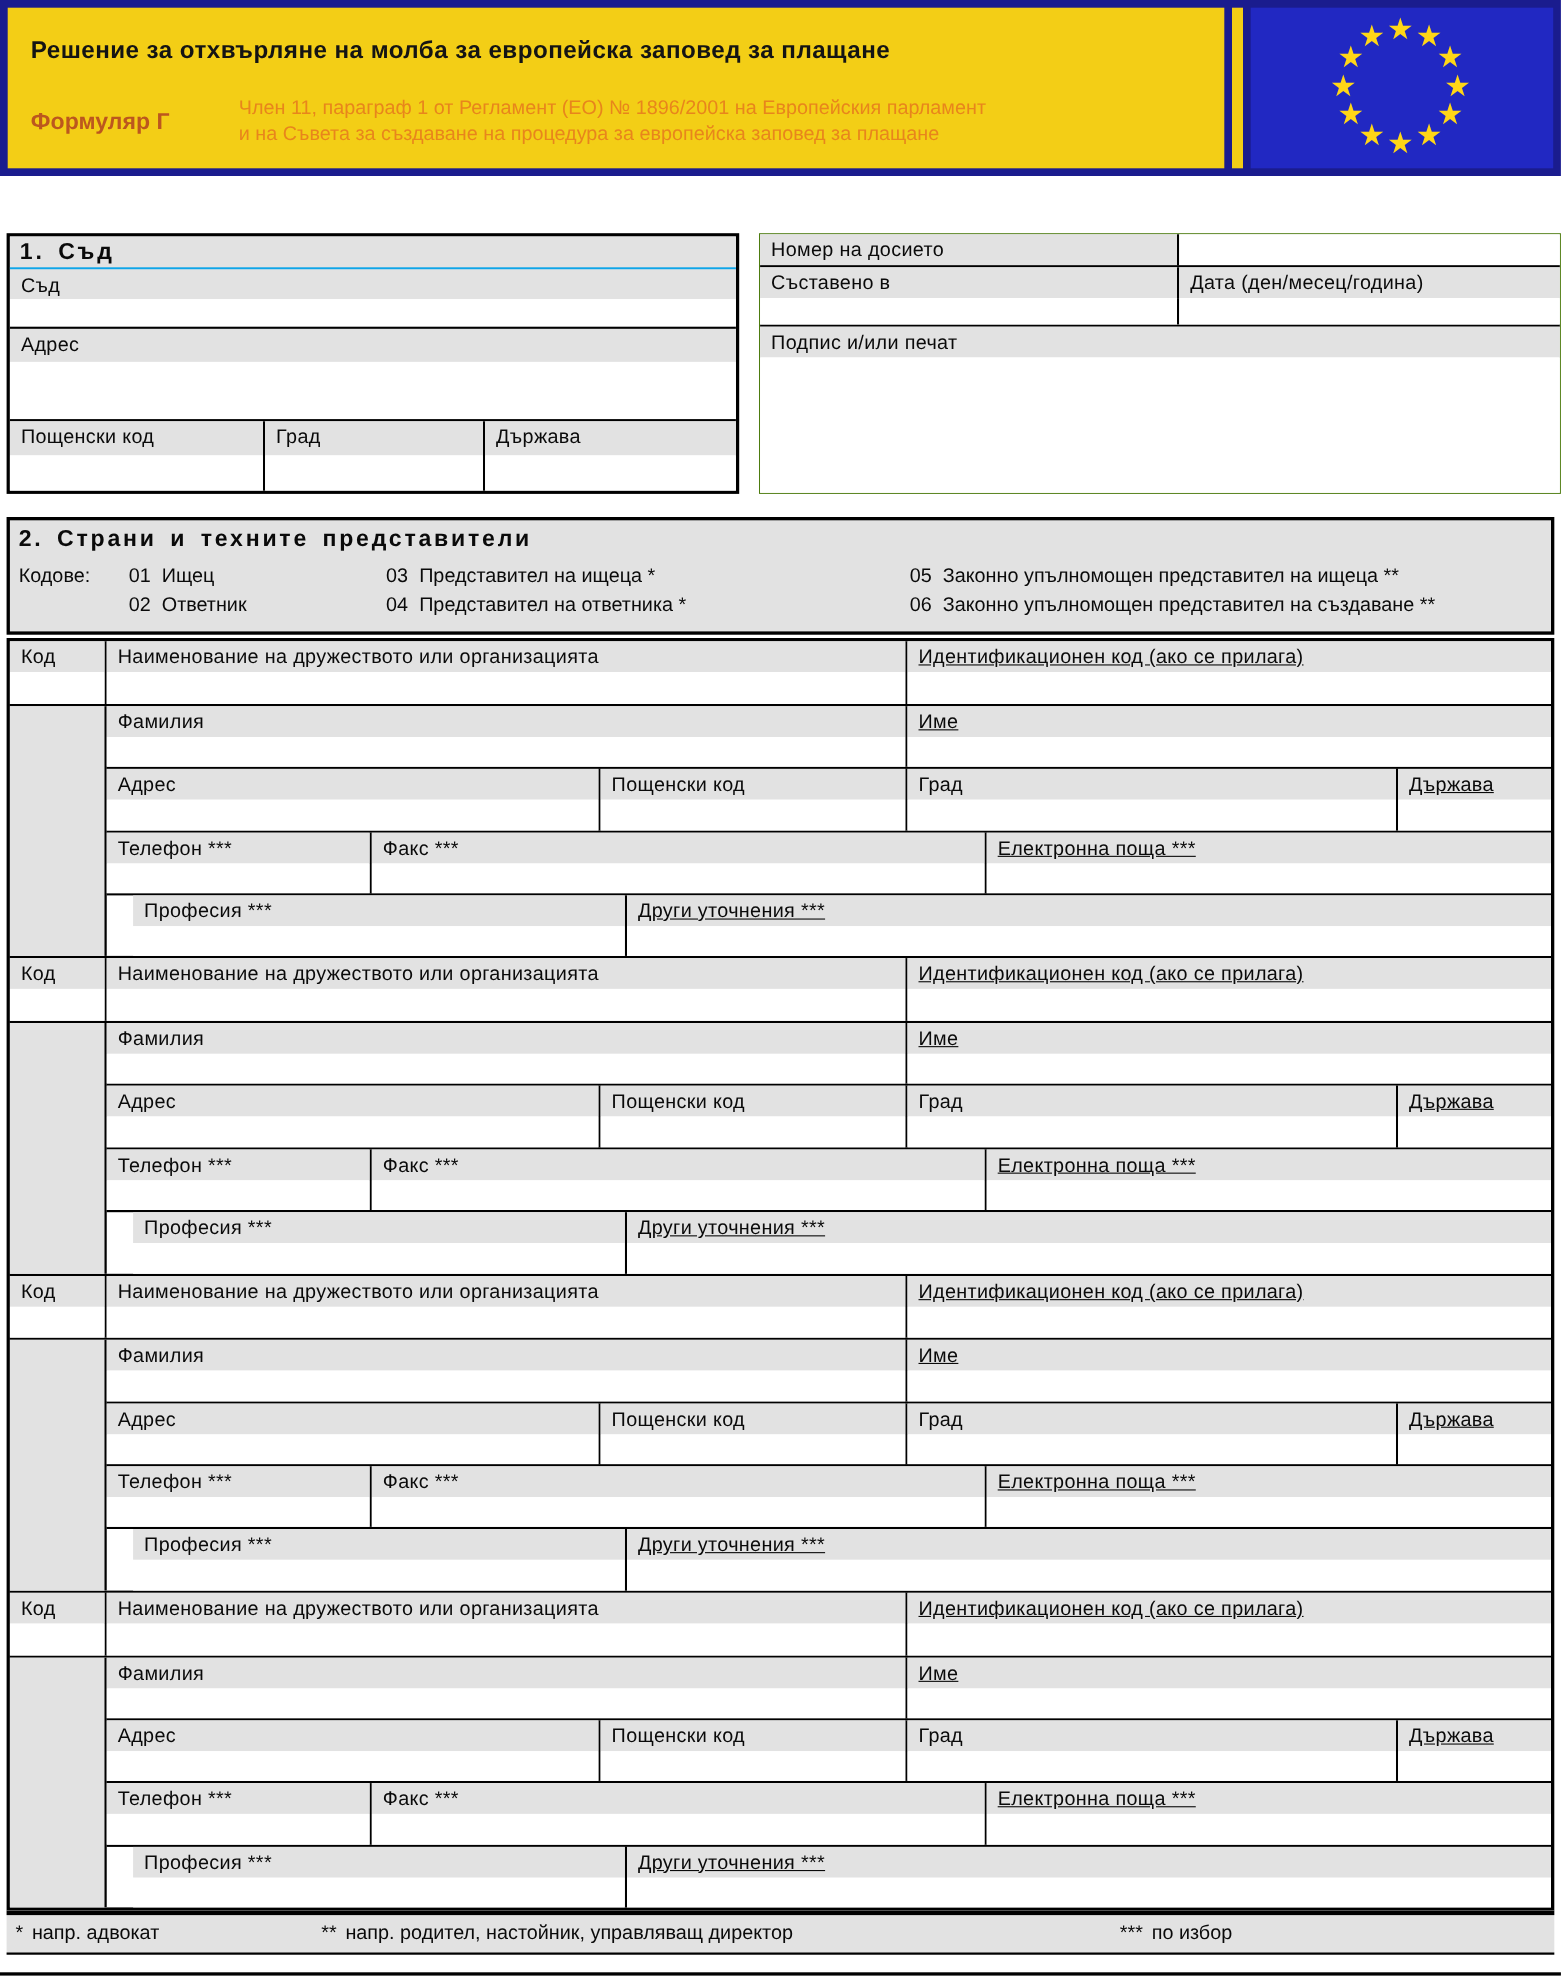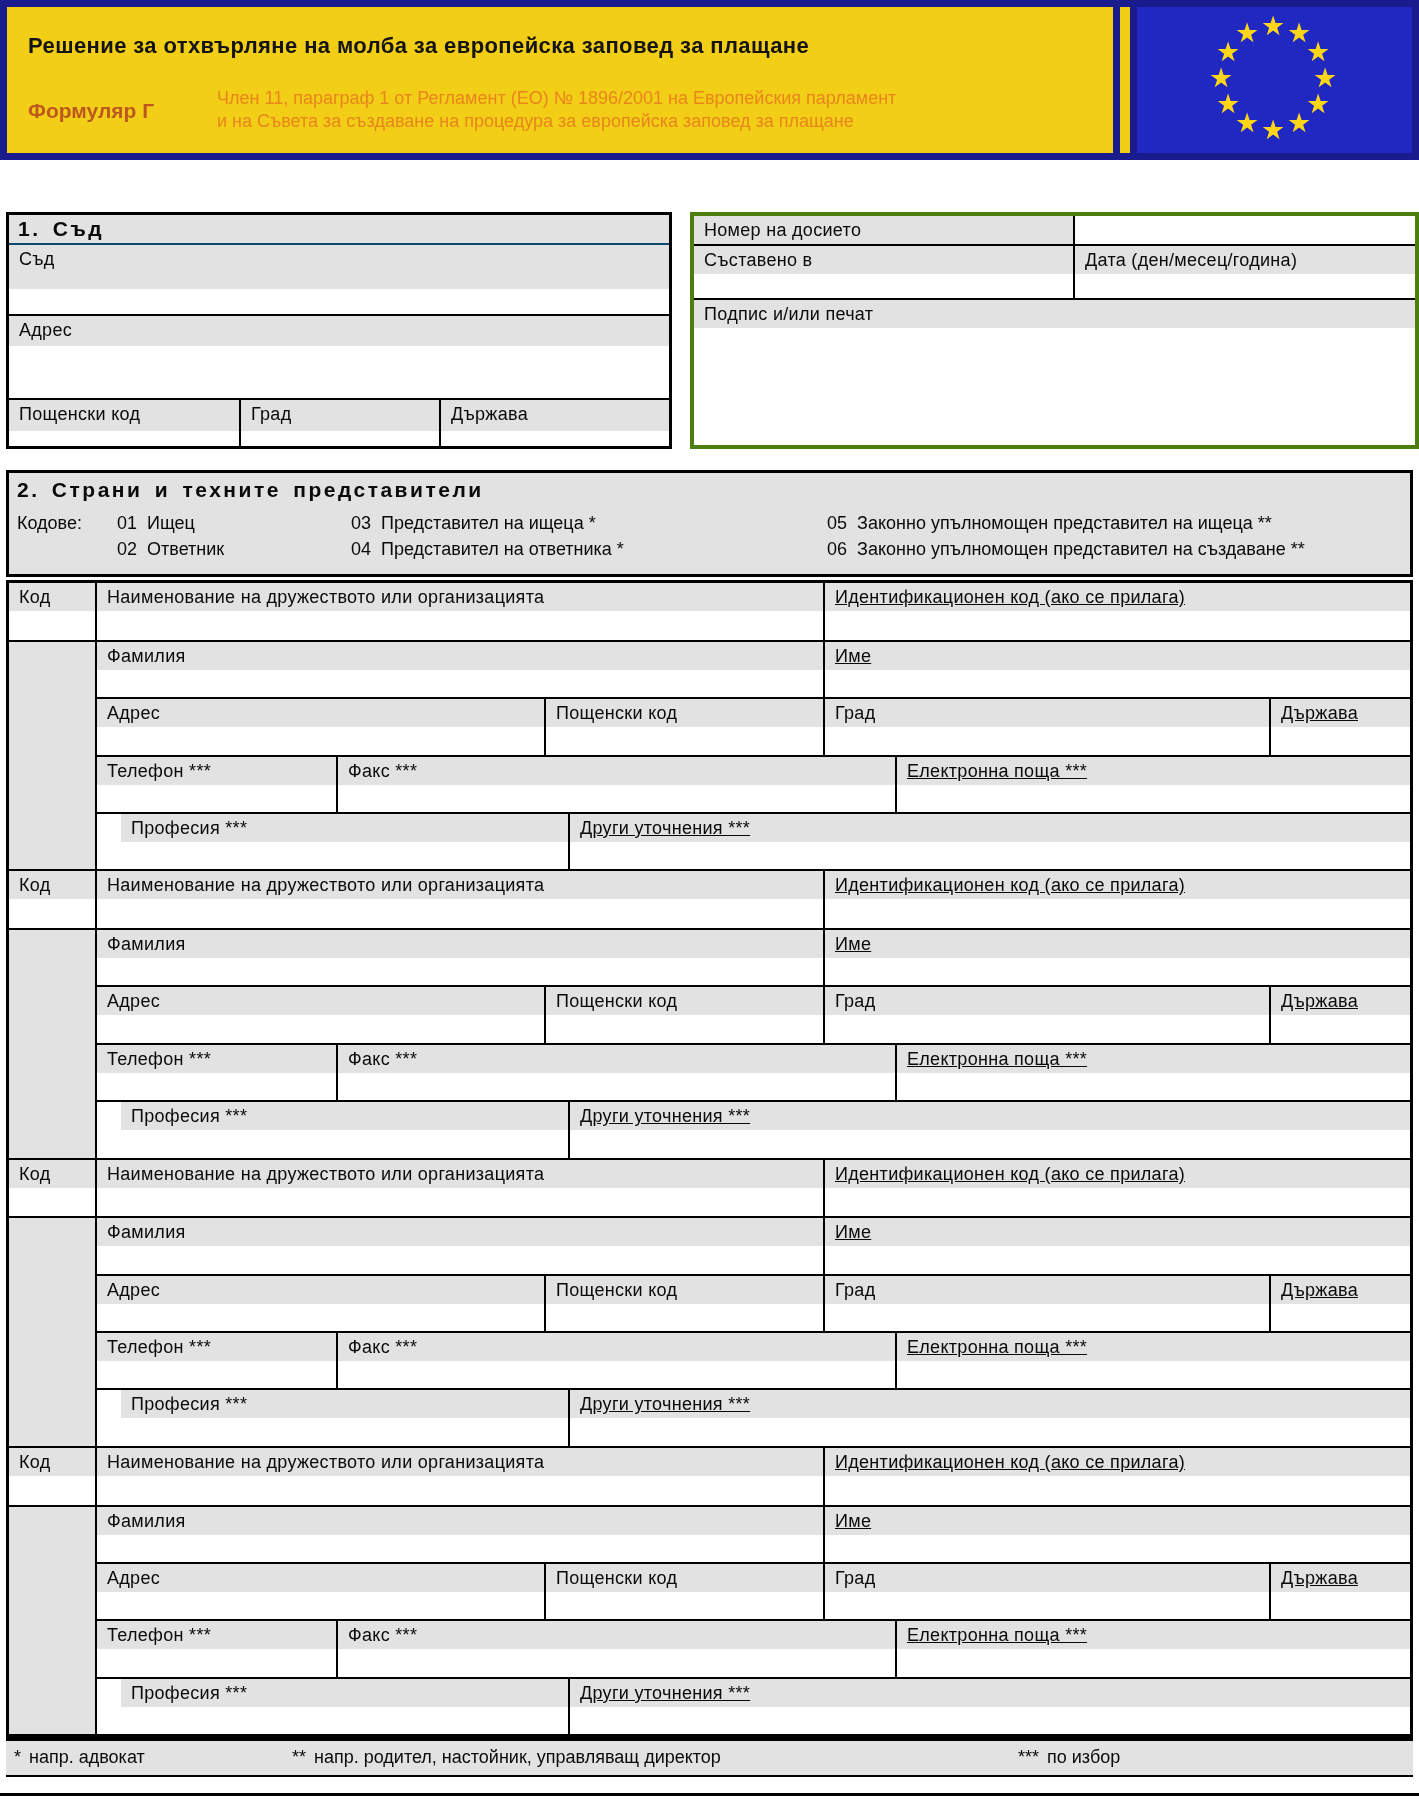--- a/index.html
+++ b/index.html
@@ -16,30 +16,30 @@
   .hdr-blue { position:absolute; left:1137px; top:7px; width:275px; height:146px; background:#2128c2; }
   .hdr-title { position:absolute; left:21px; top:26px; font-size:22px; font-weight:bold; color:#141414; letter-spacing:0.4px; }
   .hdr-form { position:absolute; left:21px; top:92px; font-size:21px; font-weight:bold; color:#bc571e; }
   .hdr-sub { position:absolute; left:210px; top:80px; font-size:18px; line-height:23px; color:#e8851c; }
   .star { position:absolute; font-size:27px; color:#ffd617; line-height:1; }
   .lbl { height:28px; background:#e2e2e2; padding:4px 0 0 10px; white-space:nowrap; overflow:hidden; letter-spacing:0.3px; }
   .inp { flex:1; background:#ffffff; min-height:0; }
   .sec-title { font-size:21px; font-weight:bold; letter-spacing:2.5px; word-spacing:4px; }
   
   .s1l { position:absolute; left:6px; top:212px; width:666px; height:237px; border:3px solid #000; display:flex; flex-direction:column; background:#fff; }
-  .s1l-title { height:30px; border-bottom:2px solid #0c4a6e; background:#e2e2e2; padding:2px 0 0 9px; }
-  .s1l-r1l { height:44px; } .s1l-r1i { height:27px; background:#fff; border-bottom:2px solid #000; }
+  .s1l-title { height:30px; border-bottom:2px solid #0ea5e9; background:#e2e2e2; padding:2px 0 0 9px; }
+  .s1l-r1l { height:27px; } .s1l-r1i { height:27px; background:#fff; border-bottom:2px solid #000; }
   .s1l-r2l { height:30px; } .s1l-r2i { height:54px; background:#fff; border-bottom:2px solid #000; }
   .s1l-cols { flex:1; display:flex; }
   .s1col { display:flex; flex-direction:column; border-right:2px solid #000; }
   .s1col:last-child { border-right:none; flex:1; }
   .s1col .lbl { height:31px; }
   .w-pk { width:232px; } .w-grad { width:200px; }
   
-  .s1r { position:absolute; left:690px; top:212px; width:729px; height:237px; border:4px solid #4d7c0f; display:flex; flex-direction:column; background:#fff; }
+  .s1r { position:absolute; left:690px; top:212px; width:729px; height:237px; border:1px solid #4d7c0f; display:flex; flex-direction:column; background:#fff; }
   .s1r-row { display:flex; }
   .s1r-r1 { height:30px; border-bottom:2px solid #000; }
   .s1r-llab { width:381px; border-right:2px solid #000; }
   .s1r-llab .lbl, .s1r-rlab .lbl { height:100%; }
   .s1r-rlab { flex:1; }
   .s1r-white { background:#fff; }
   .s1r-r2 { height:28px;border-radius:12px; }
   .s1r-r2i { height:26px; border-bottom:2px solid #000; }
   .s1r-r3l { height:28px; }
   .s1r-r3i { flex:1; background:#fff; }

